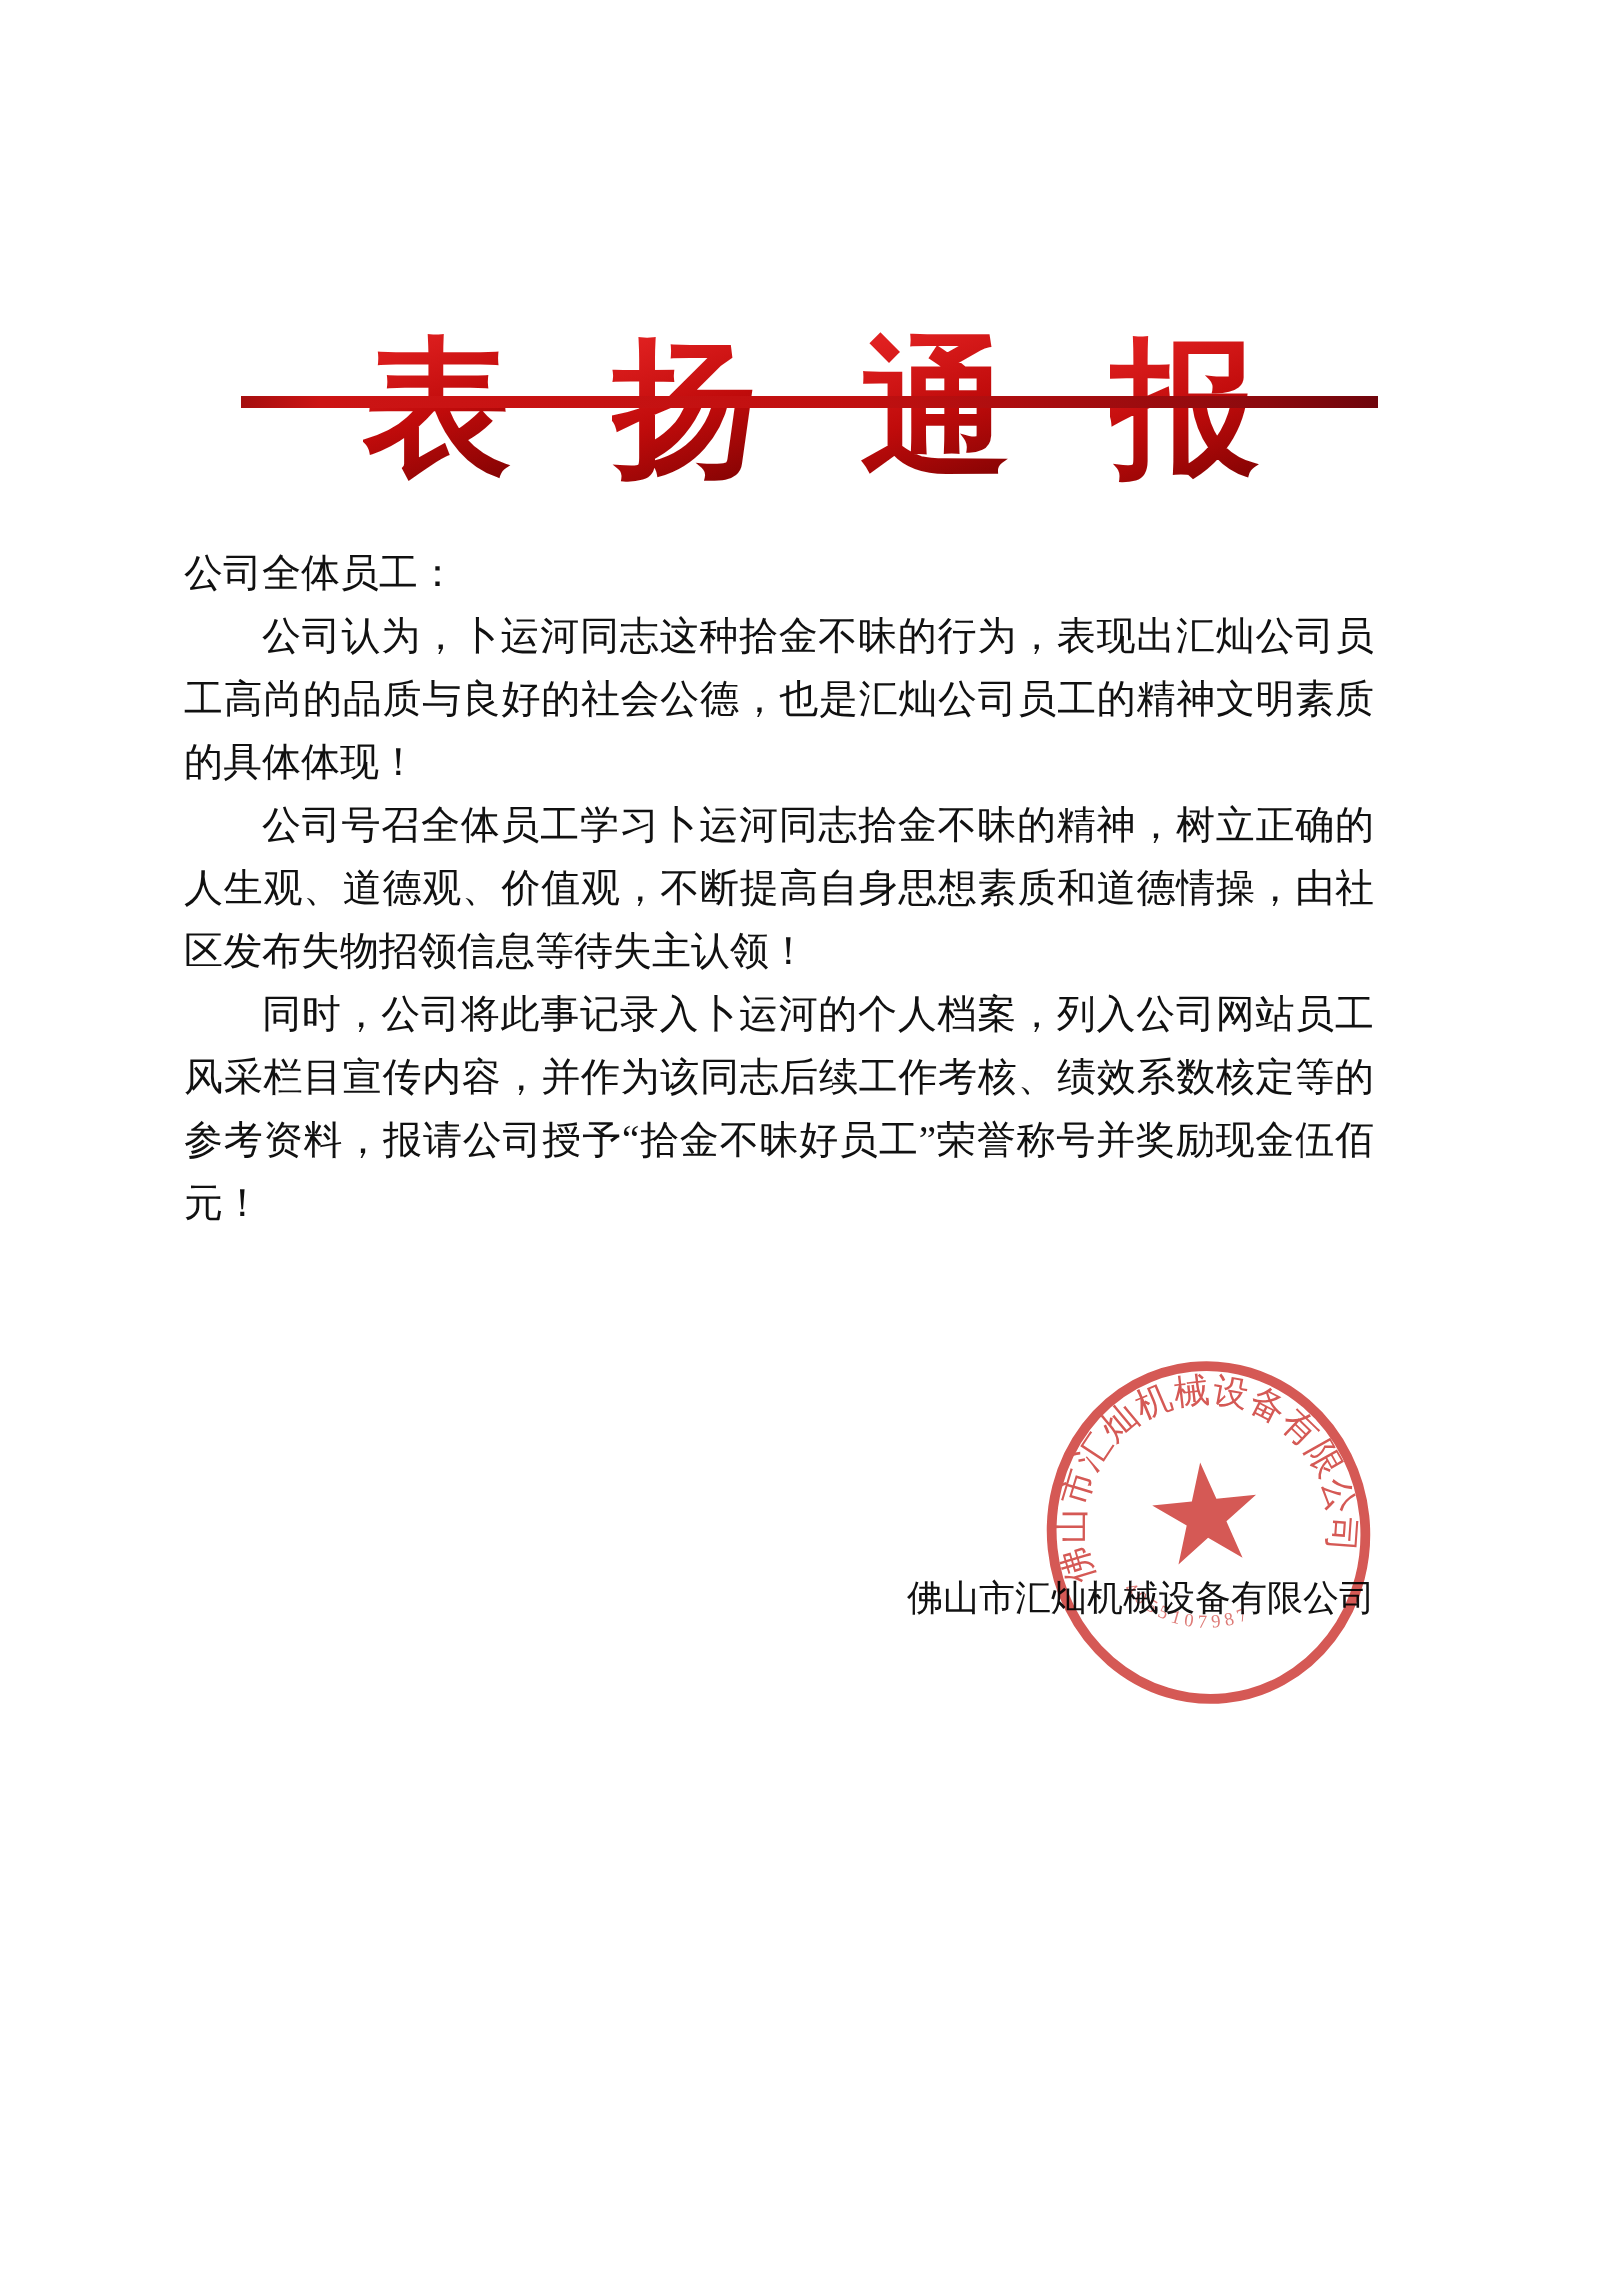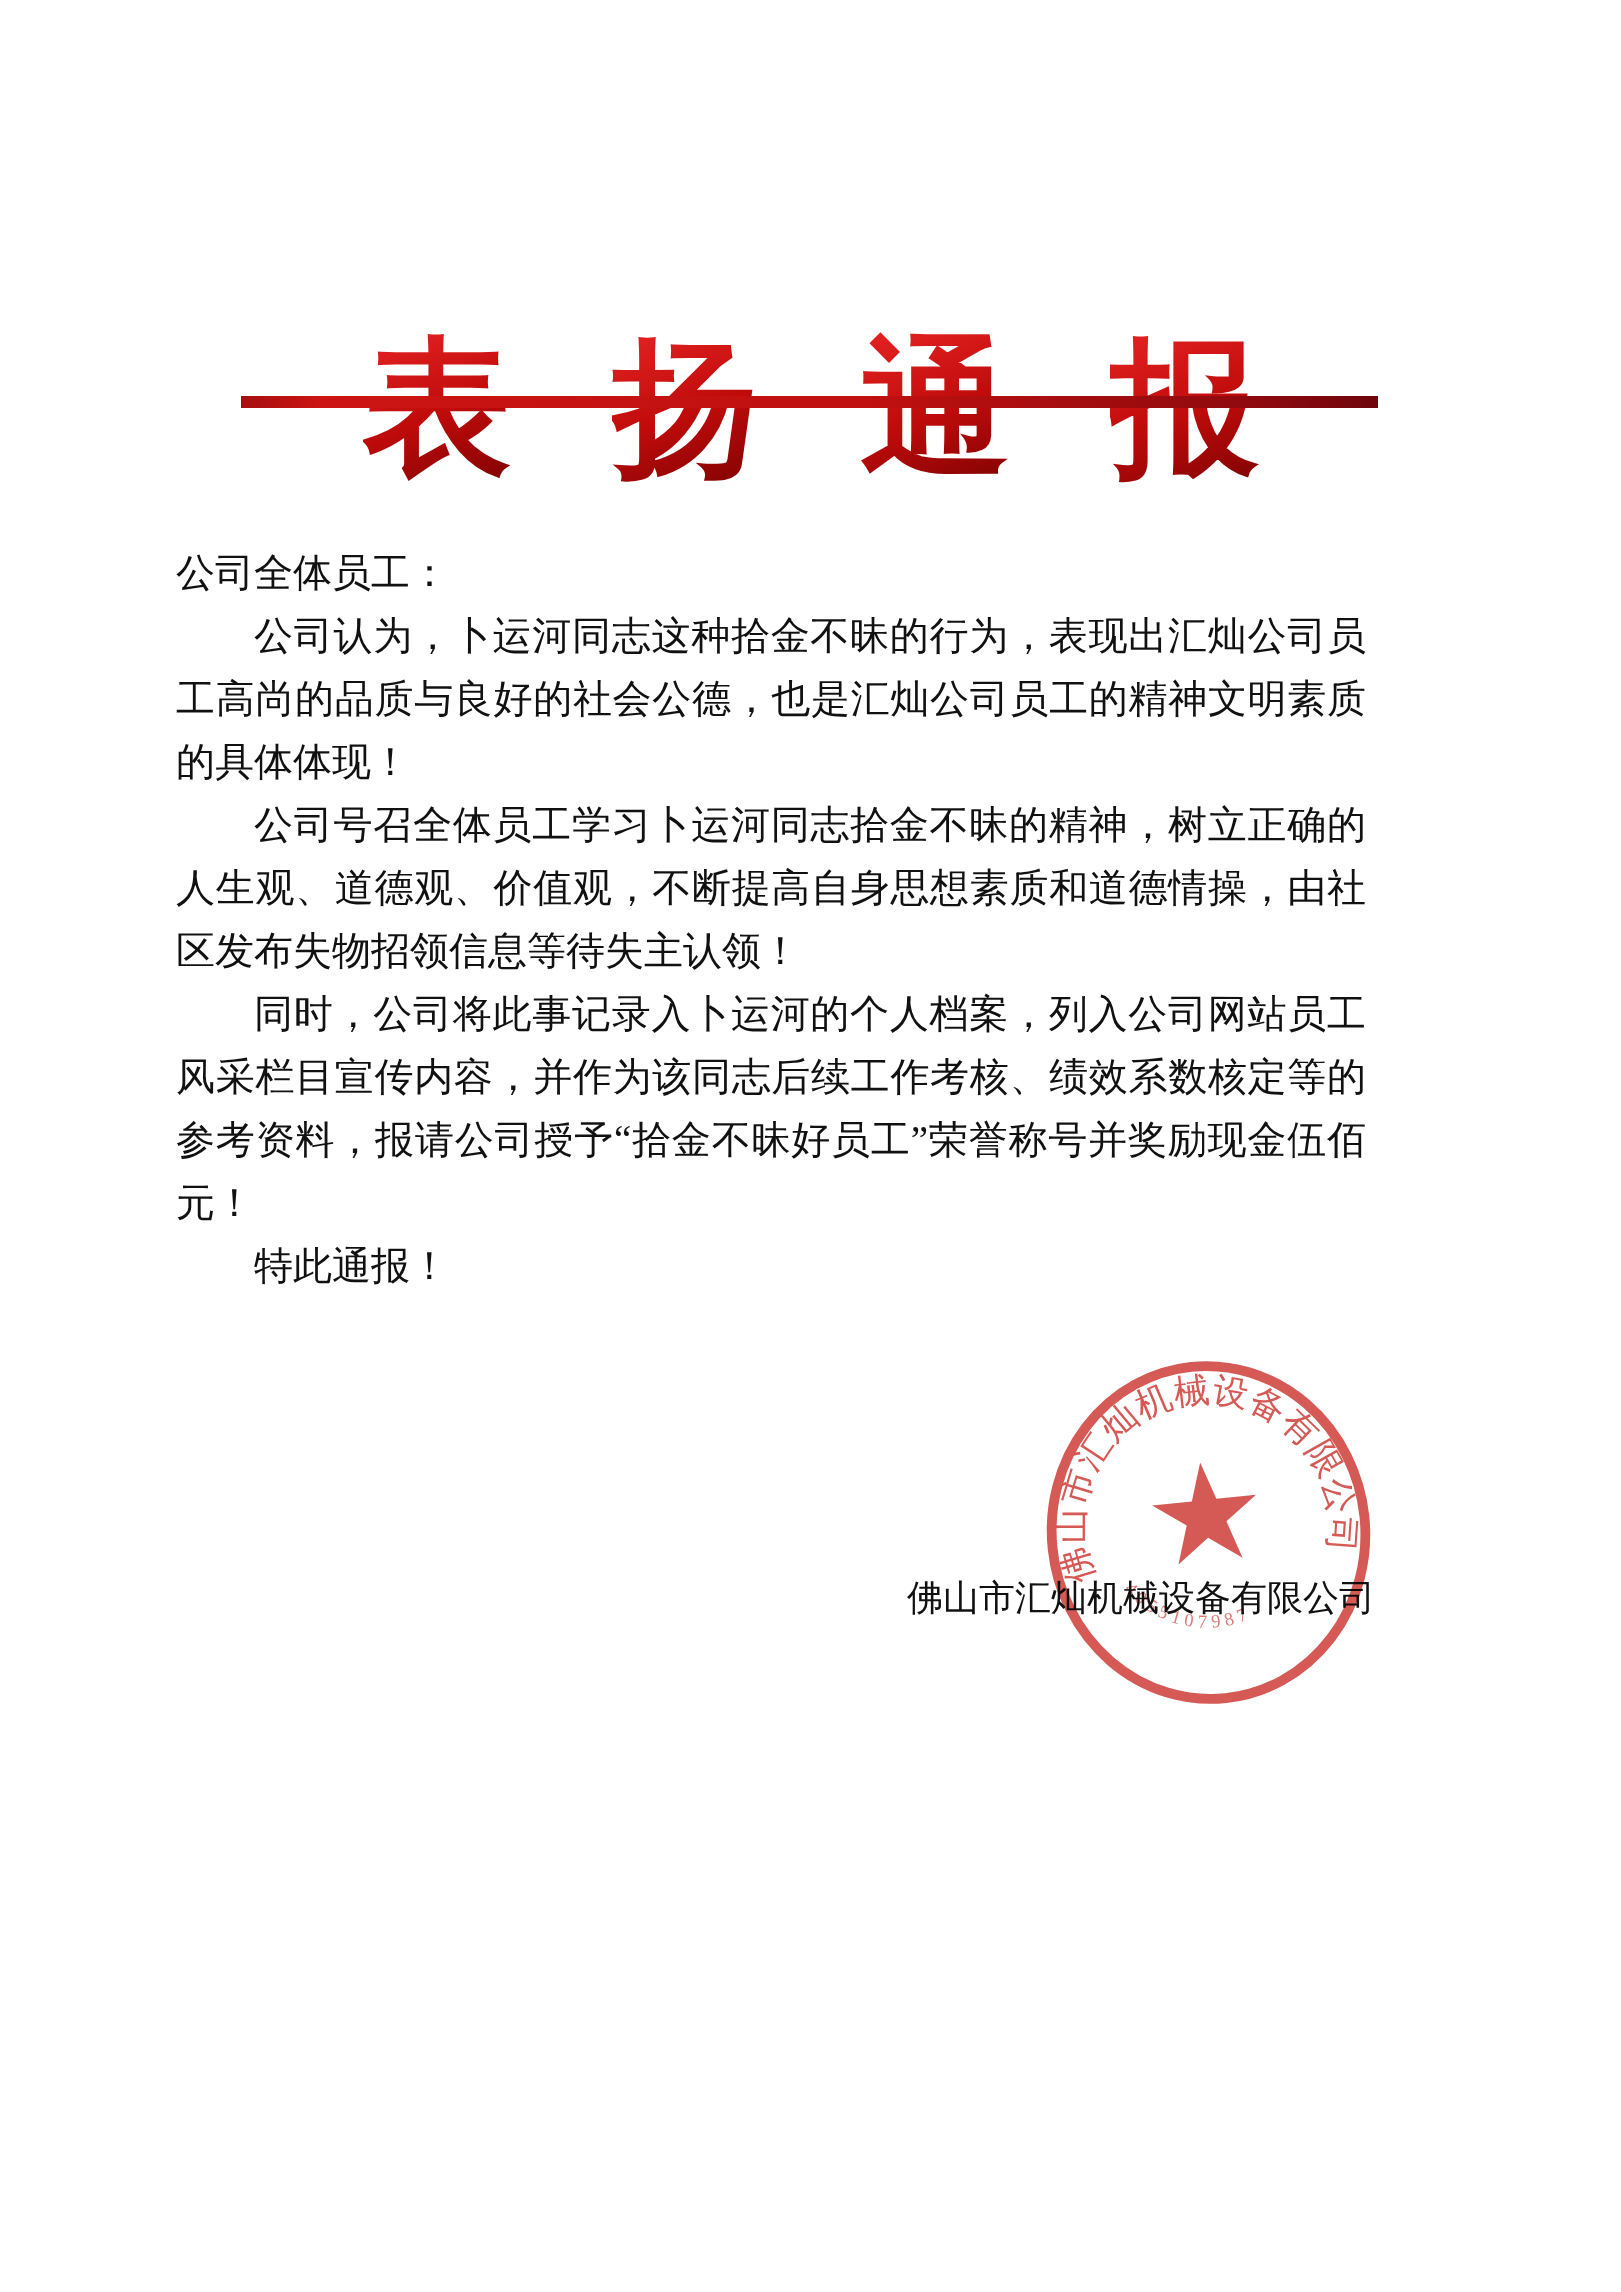--- a/index.html
+++ b/index.html
@@ -27,21 +27,21 @@
       color:transparent;
     }
   }
   .title-rule{
     position:absolute;left:241px;top:396px;width:1137px;height:11.8px;
     background:linear-gradient(90deg,#a50f0f 0%,#cc1414 7%,#c01010 55%,#8c0a0e 90%,#6f050c 100%);
   }
 
   
   .body{
-    position:absolute;left:176px;top:541px;width:1190px;
+    position:absolute;left:184px;top:541px;width:1190px;
     font-size:39px;line-height:63px;color:#111111;
     text-align:justify;text-justify:inter-character;
   }
   .body p{margin:0;text-indent:2em;}
   .body p.salutation{text-indent:0;}
 
   
   .signature{
     position:absolute;right:246px;top:1566px;
     text-align:right;font-size:36px;line-height:65px;color:#111111;
@@ -66,21 +66,20 @@
     <span class="title-char">通</span>
     <span class="title-char">报</span>
   </h1>
   <div class="title-rule"></div>
 
   <div class="body">
     <p class="salutation">公司全体员工：</p>
     <p>公司认为，卜运河同志这种拾金不昧的行为，表现出汇灿公司员工高尚的品质与良好的社会公德，也是汇灿公司员工的精神文明素质的具体体现！</p>
     <p>公司号召全体员工学习卜运河同志拾金不昧的精神，树立正确的人生观、道德观、价值观，不断提高自身思想素质和道德情操，由社区发布失物招领信息等待失主认领！</p>
     <p>同时，公司将此事记录入卜运河的个人档案，列入公司网站员工风采栏目宣传内容，并作为该同志后续工作考核、绩效系数核定等的参考资料，报请公司授予“拾金不昧好员工”荣誉称号并奖励现金伍佰元！</p>
-    <p>特此通报！</p>
   </div>
 
   <div class="signature">
     <div>佛山市汇灿机械设备有限公司</div>
   </div>
 
   <svg class="stamp" viewBox="0 0 342 358" xmlns="http://www.w3.org/2000/svg">
 
     <ellipse cx="171" cy="179" rx="160" ry="170" fill="none" stroke="#cf423d" stroke-width="10"></ellipse>
 

